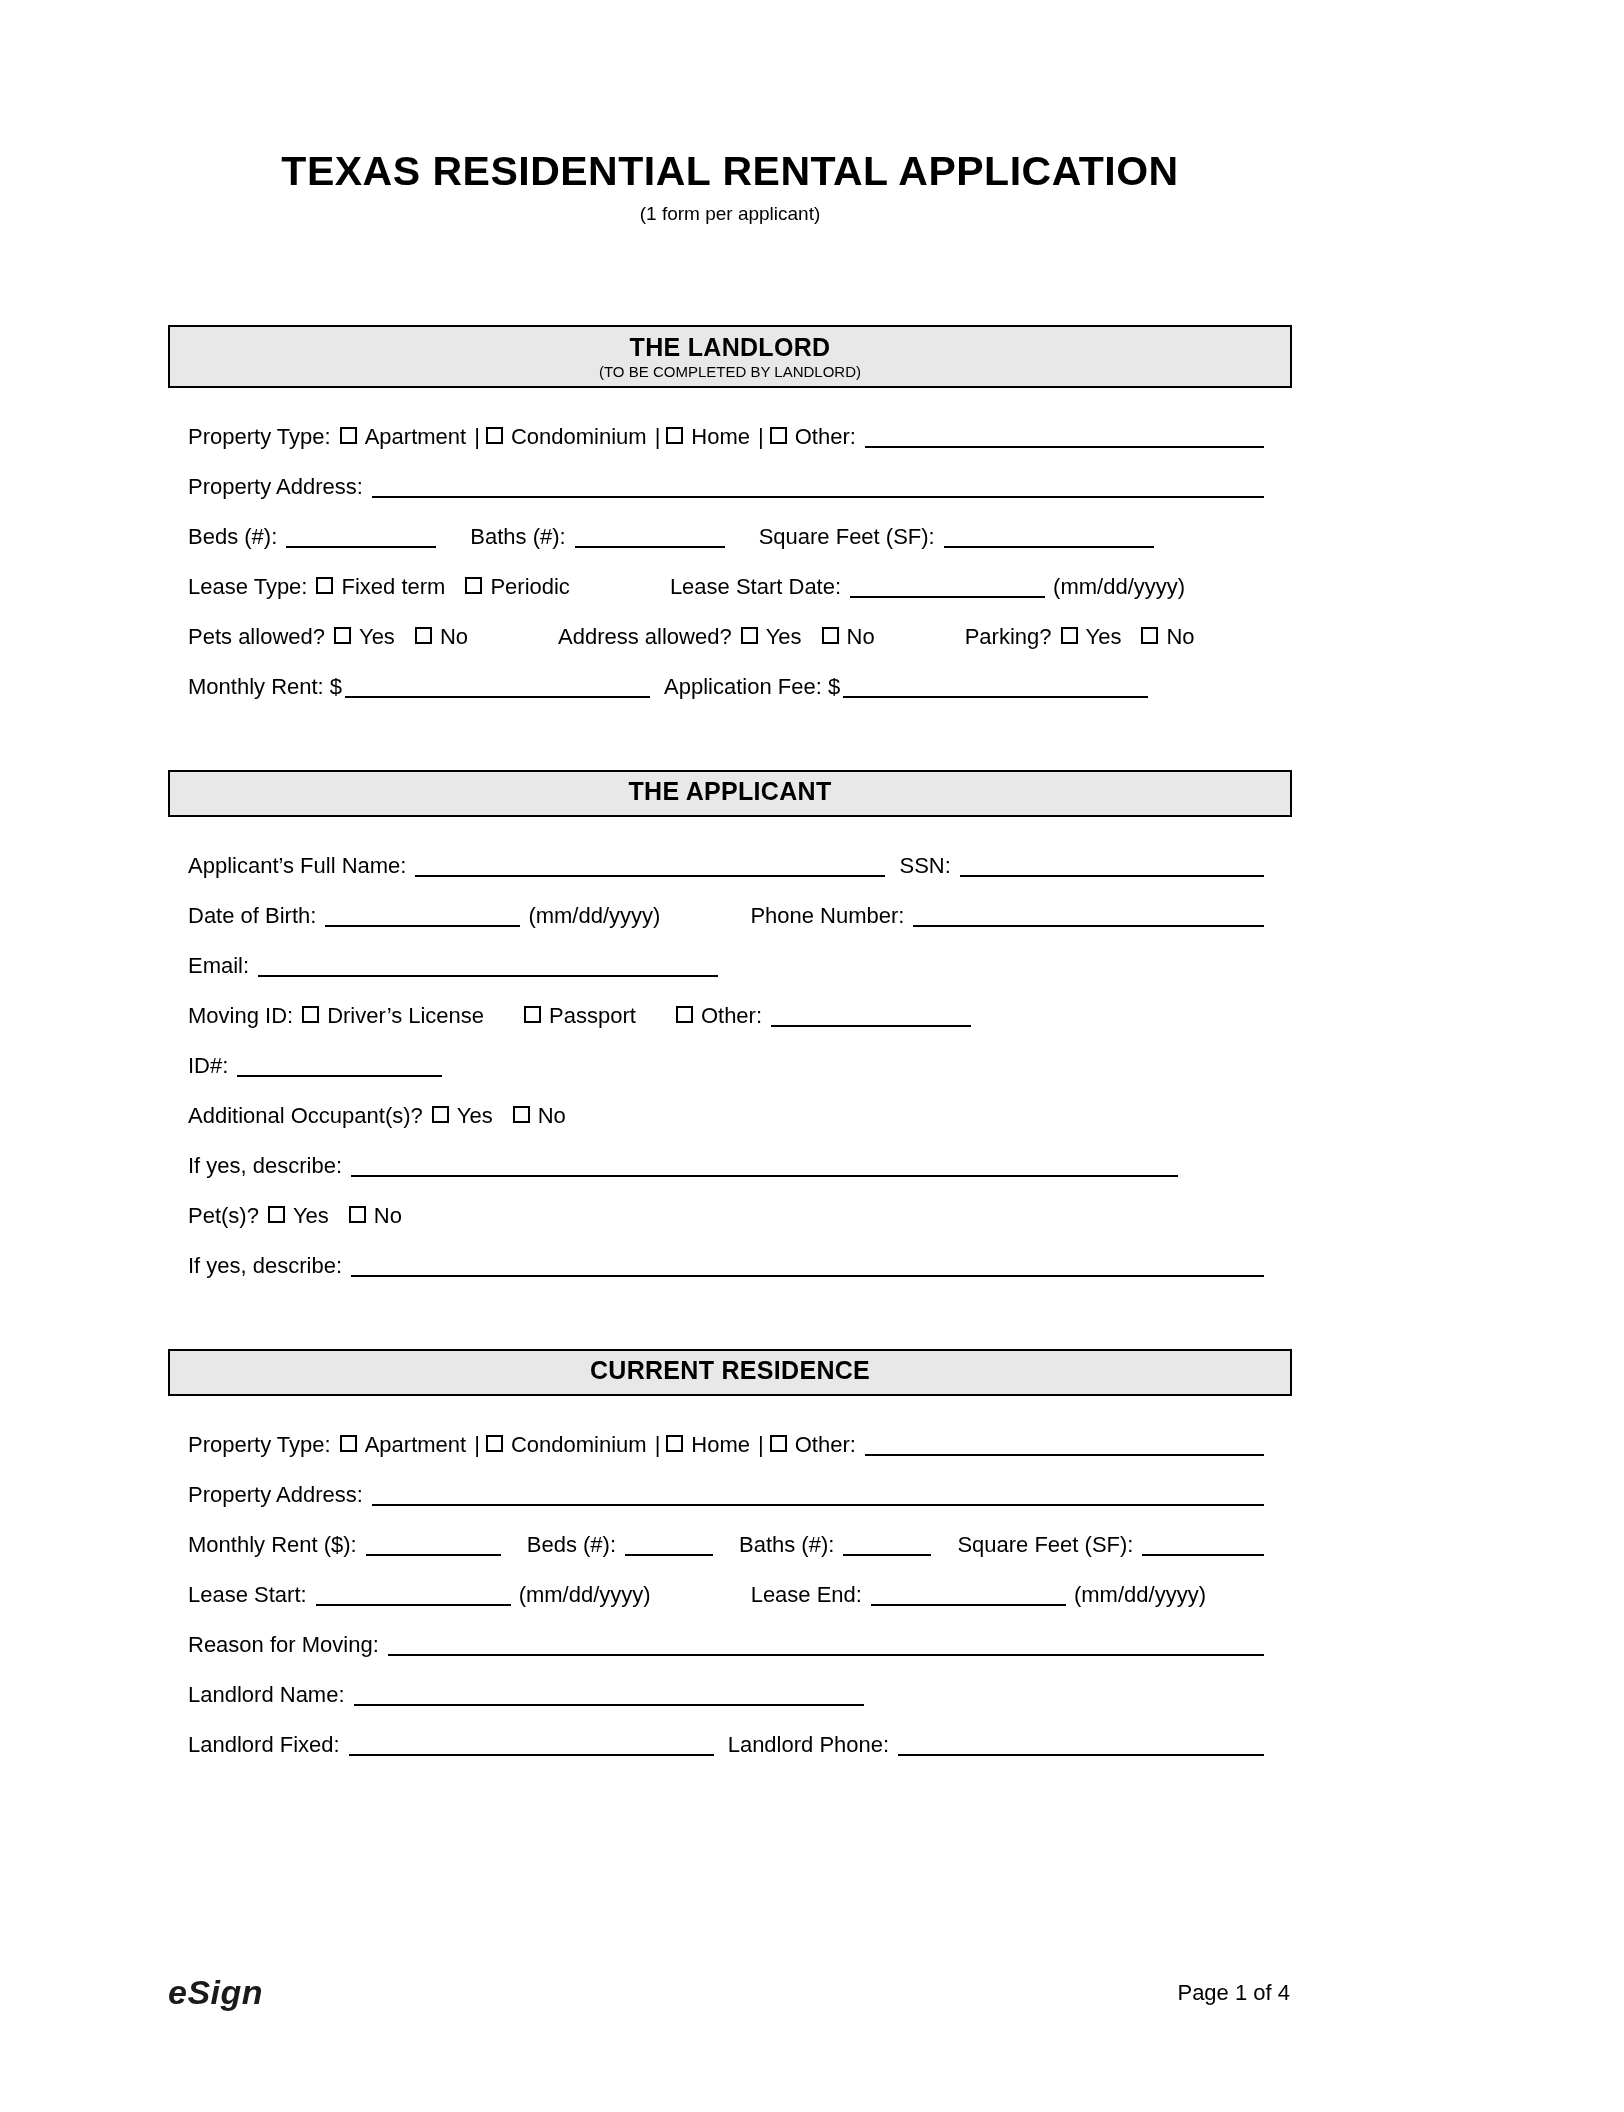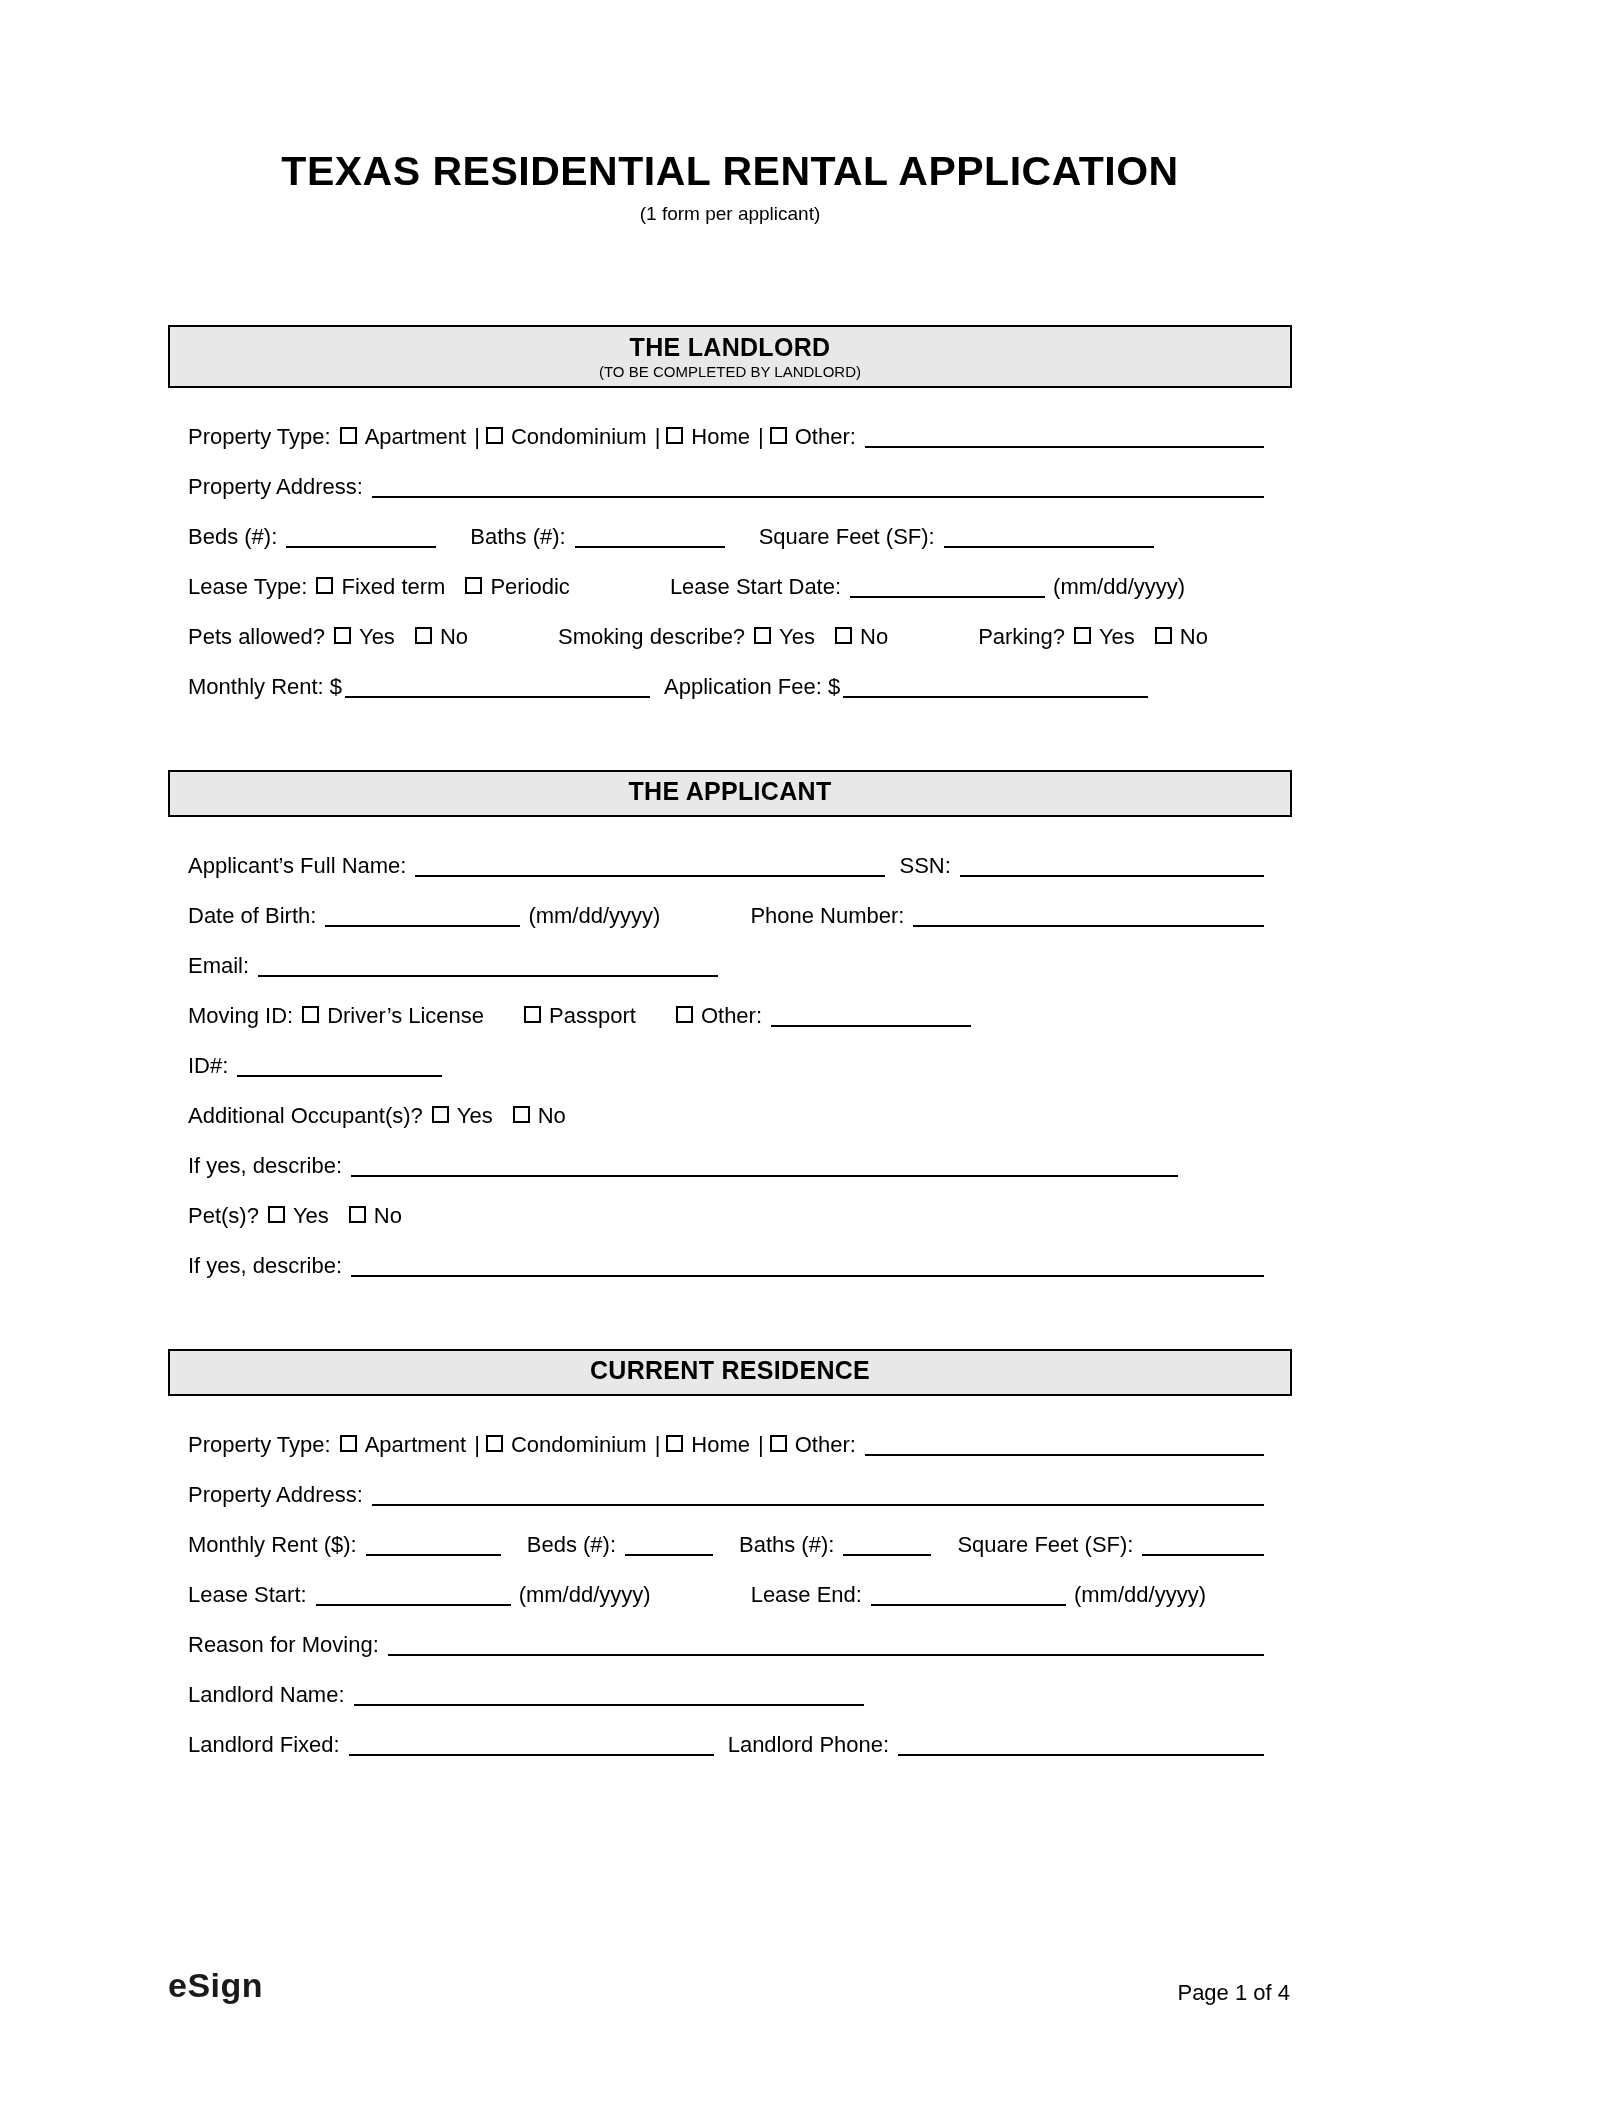--- a/index.html
+++ b/index.html
@@ -33,21 +33,21 @@
   .ul { flex: none; height: 20px; border-bottom: 2px solid #000; position: relative; top: 4px; }
   .ul.fill { flex: 1; }
 
   .ml8{margin-left:8px}.ml14{margin-left:14px}.ml20{margin-left:20px}.ml26{margin-left:26px}
   .ml34{margin-left:34px}.ml40{margin-left:40px}.ml90{margin-left:90px}.ml100{margin-left:100px}
   .mr86{margin-right:86px}
   .w88{width:88px}.w135{width:135px}.w150{width:150px}.w195{width:195px}.w200{width:200px}
   .w205{width:205px}.w210{width:210px}.w305{width:305px}.w365{width:365px}.w460{width:460px}
   .w470{width:470px}.w510{width:510px}
 
-  .footer-brand { position: absolute; left: 168px; bottom: 107px; font-size: 34px; font-weight: bold; letter-spacing: .5px; color: #1a1a1a; }
+  .footer-brand { position: absolute; left: 168px; bottom: 100px; font-size: 34px; font-weight: bold; letter-spacing: .5px; color: #1a1a1a; font-style: italic; }
   .footer-page { position: absolute; right: 170px; bottom: 106px; font-size: 22px; }
 </style>
 </head>
 <body>
 
 <div class="page">
 
   <div class="doc-title">TEXAS RESIDENTIAL RENTAL APPLICATION</div>
   <div class="doc-subtitle">(1 form per applicant)</div>
 
@@ -100,21 +100,21 @@
         <span class="ul w195"></span>
         <span class="opt ml8">(mm/dd/yyyy)</span>
       </div>
 
       <div class="ln">
         <span class="lbl">Pets allowed?</span>
         <span class="cb"></span>
         <span class="opt">Yes</span>
         <span class="cb ml20"></span>
         <span class="opt">No</span>
-        <span class="lbl ml90">Smoking describe?</span>
+        <span class="lbl ml90">Address allowed?</span>
         <span class="cb"></span>
         <span class="opt">Yes</span>
         <span class="cb ml20"></span>
         <span class="opt">No</span>
         <span class="lbl ml90">Parking?</span>
         <span class="cb"></span>
         <span class="opt">Yes</span>
         <span class="cb ml20"></span>
         <span class="opt">No</span>
       </div>

